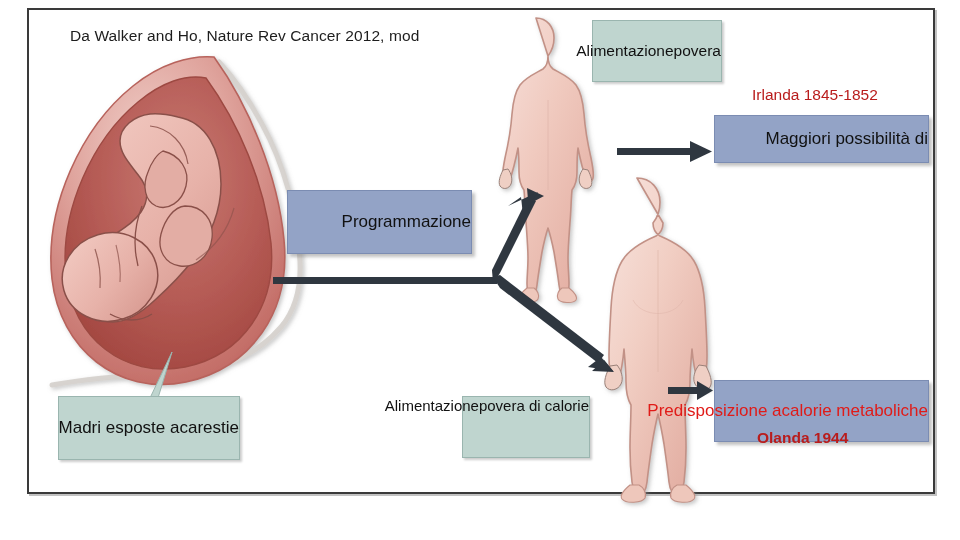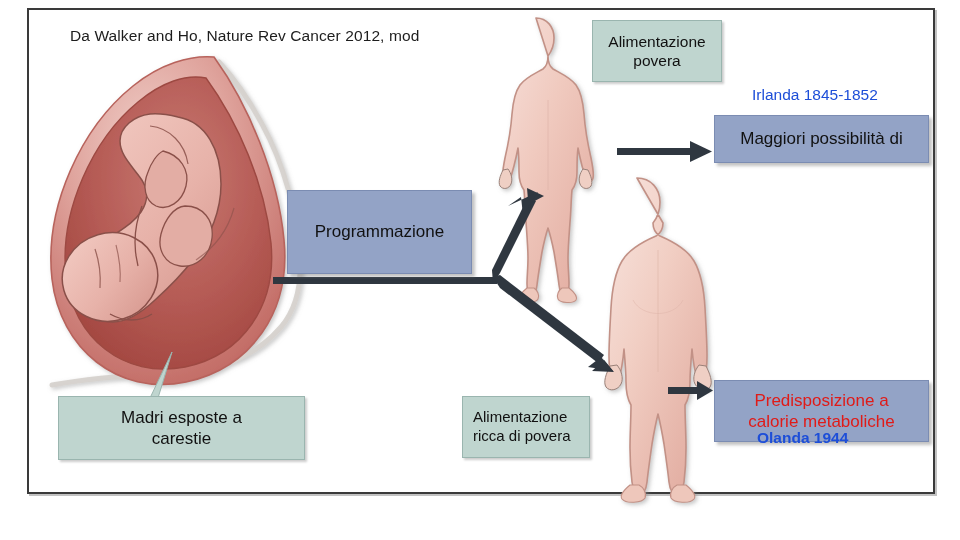--- a/index.html
+++ b/index.html
@@ -50,54 +50,54 @@
     left: 0; top: 0;
     width: 960px;
     height: 540px;
     pointer-events: none;
   }
   
   .box {
     position: absolute;
     box-sizing: border-box;
     display: flex;
-    flex-direction: column;
+    flex-direction: row;
     align-items: center;
-    justify-content: center;
+    justify-content: flex-end;
     text-align: center;
     line-height: 1.24;
   }
   .box .ln { display: block; white-space: nowrap; }
   .box-green {
     background: #bfd5cf;
     border: 1px solid #9ab5af;
     color: #111111;
     box-shadow: 2px 2px 2px rgba(130,130,130,0.40);
   }
   .box-blue {
     background: #93a3c6;
     border: 1px solid #7b8cb2;
     color: #111111;
     box-shadow: 3px 3px 3px rgba(120,120,120,0.45);
   }
   .red-text { color: #e01b18; }
 
   #box-alim-povera { left: 592px; top: 20px;  width: 130px; height: 62px; font-size: 15.5px; }
-  #box-programmazione { left: 287px; top: 190px; width: 185px; height: 84px; font-size: 17px; }
+  #box-programmazione { left: 287px; top: 190px; width: 185px; height: 64px; font-size: 17px; }
   #box-maggiori { left: 714px; top: 115px; width: 215px; height: 48px; font-size: 17px; }
   #box-predisposizione { left: 714px; top: 380px; width: 215px; height: 62px; font-size: 17px; }
   #box-alim-ricca { left: 462px; top: 396px; width: 128px; height: 62px; font-size: 15px; align-items: flex-start; text-align: left; padding-left: 10px; }
   #box-madri {
-    left: 58px; top: 396px; width: 247px; height: 64px; font-size: 17px;
+    left: 58px; top: 396px; width: 182px; height: 64px; font-size: 17px;
   }
   
   .caption {
     position: absolute;
     font-size: 15.5px;
-    color: #1d4ed8;
+    color: #b91c1c;
     text-align: center;
     line-height: 1.3;
     white-space: nowrap;
   }
   #cap-irlanda { left: 752px; top: 85px; }
   #cap-olanda  { left: 757px; top: 428px; }
   #cap-olanda .ln { display: block; font-weight: bold; }
 </style>
 </head>
 <body>
@@ -326,21 +326,21 @@
     <span class="ln">Maggiori possibilità di</span>
   </div>
 
   <div class="box box-blue" id="box-predisposizione">
     <span class="ln red-text">Predisposizione a</span>
     <span class="ln red-text">calorie metaboliche</span>
   </div>
 
   <div class="box box-green" id="box-alim-ricca">
     <span class="ln">Alimentazione</span>
-    <span class="ln">ricca di povera</span>
+    <span class="ln">povera di calorie</span>
   </div>
 
   <div class="box box-green" id="box-madri">
     <span class="ln">Madri esposte a</span>
     <span class="ln">carestie</span>
   </div>
 
   <div class="caption" id="cap-irlanda">Irlanda 1845-1852</div>
 
   <div class="caption" id="cap-olanda">

